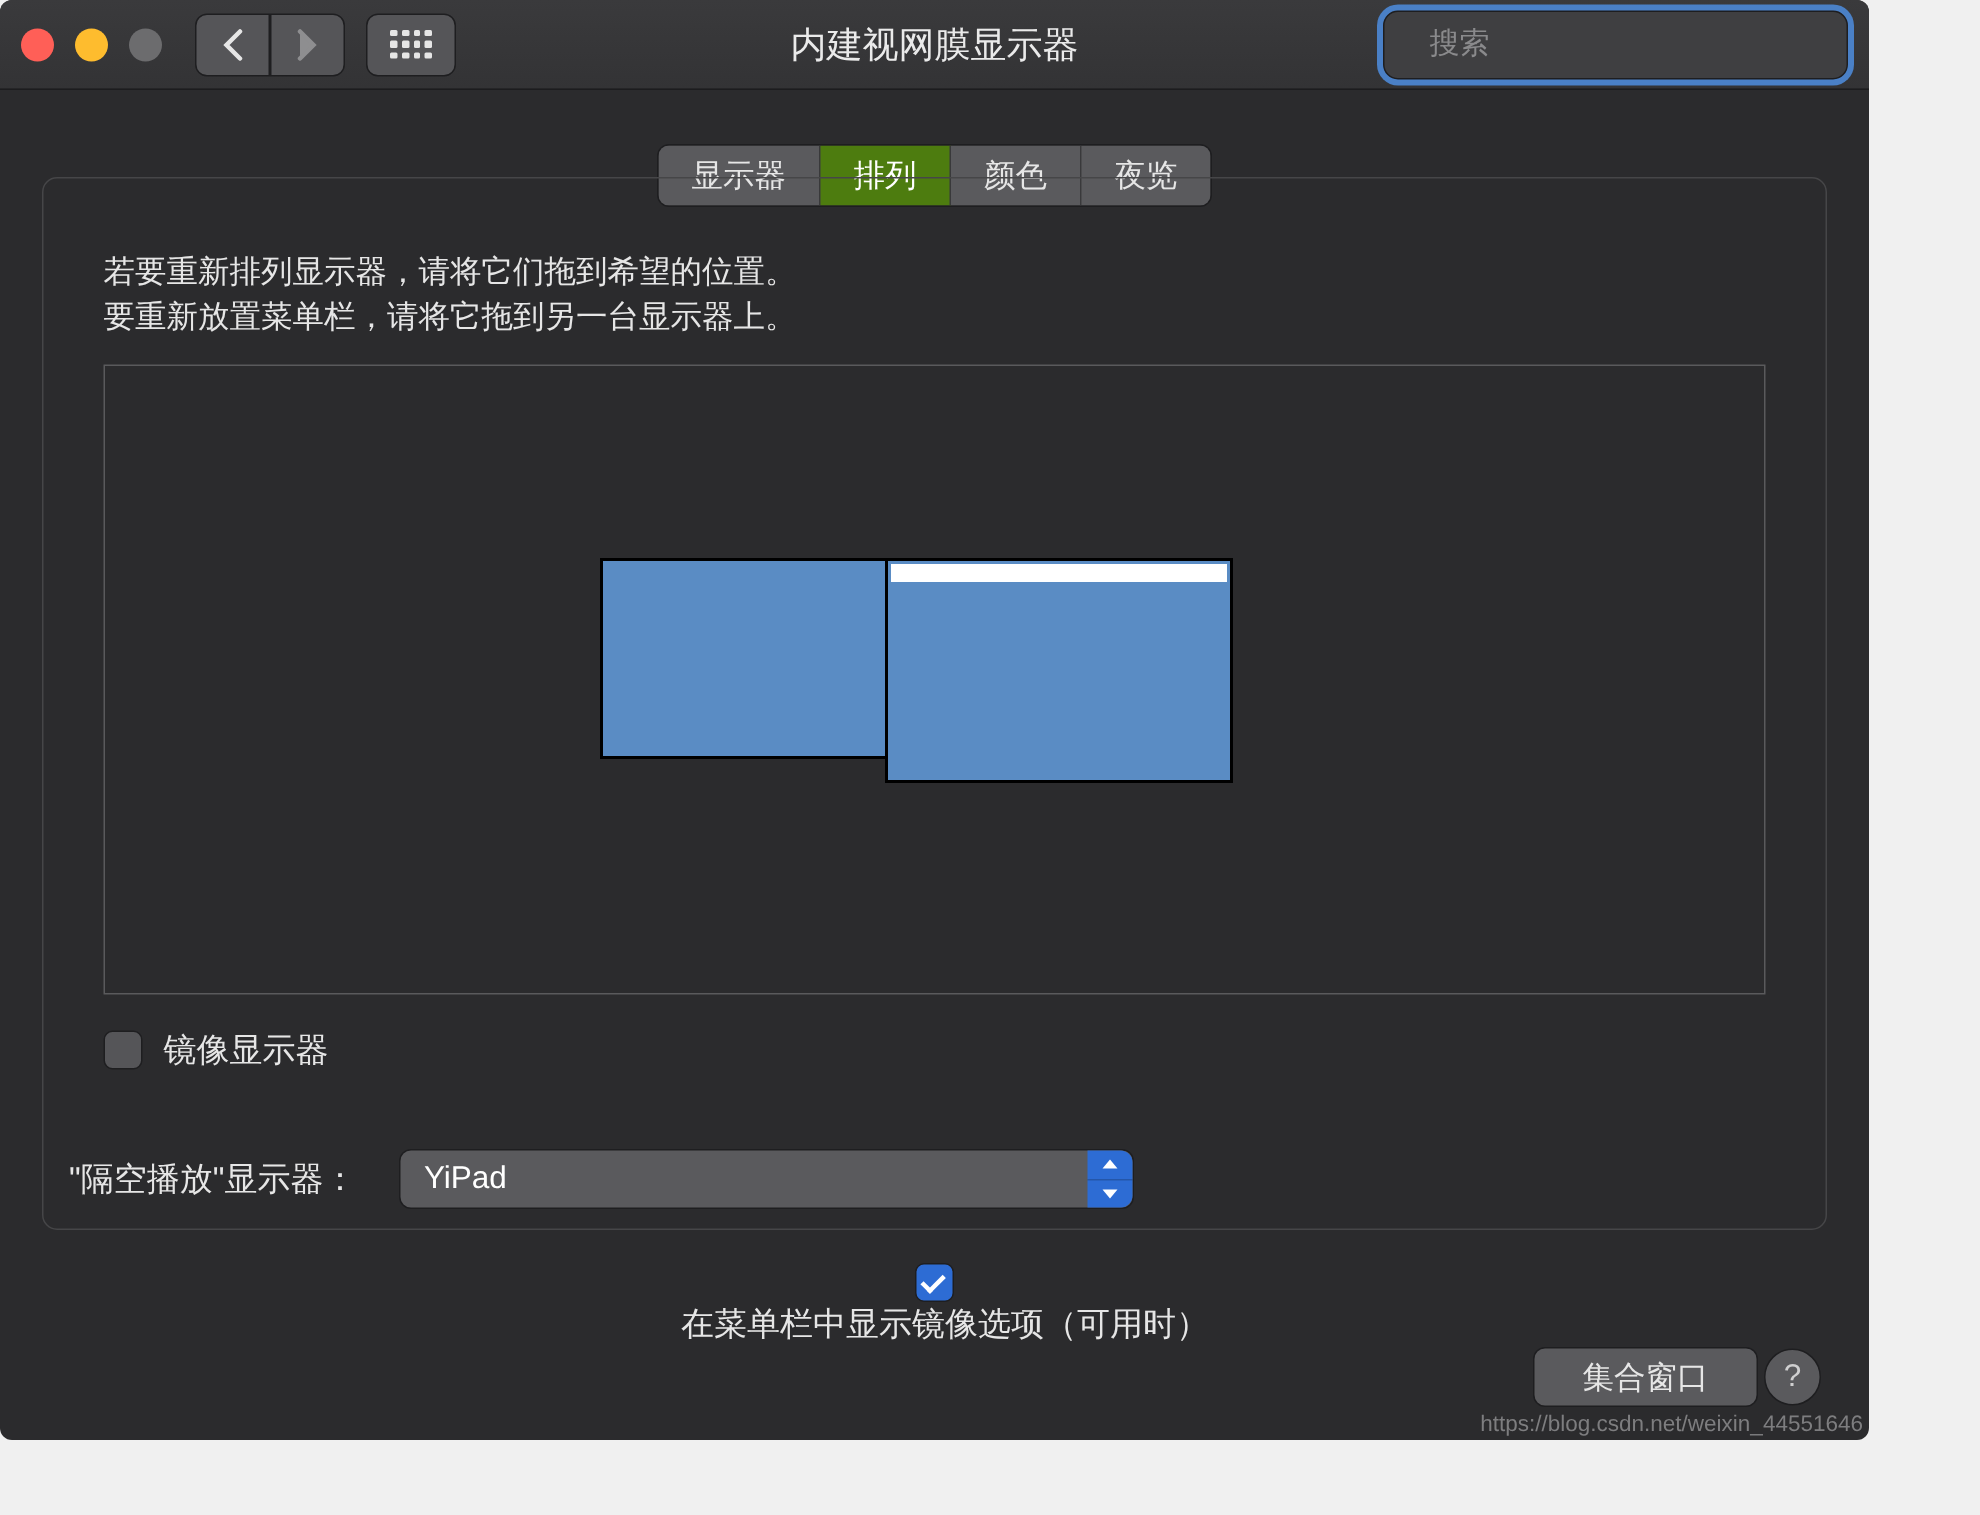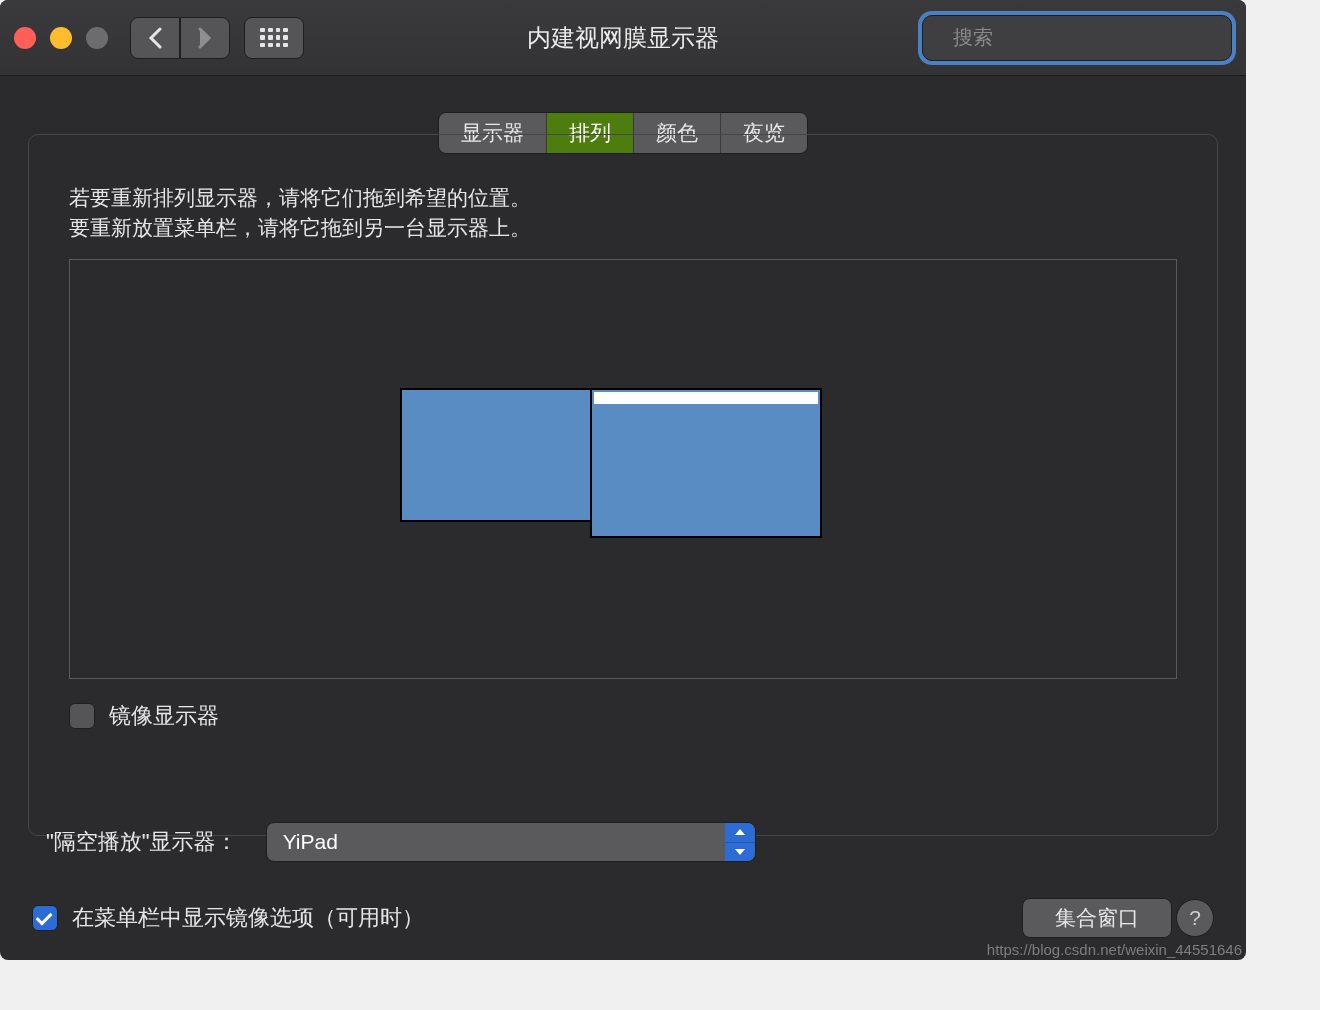--- a/index.html
+++ b/index.html
@@ -6,21 +6,21 @@
   body { width: 1320px; height: 1010px; background: #f0f0f0; }
   .window {
     width: 1246px; height: 960px;
     background: #2b2b2d;
     border-radius: 8px;
     overflow: hidden;
     position: relative;
   }
   
   .titlebar {
-    height: 76px;
+    height: 60px;
     background: linear-gradient(#3a3a3c, #333335);
     display: flex;
     align-items: center;
     padding: 0 14px;
     border-bottom: 1px solid #1c1c1e;
     position: relative;
   }
   .traffic-lights { display: flex; gap: 14px; margin-right: 22px; }
   .dot { width: 22px; height: 22px; border-radius: 50%; }
   .dot.red    { background: #ff5f57; }
@@ -171,21 +171,21 @@
     background:#2d6cd4;
     border-radius: 0 8px 8px 0;
     display:flex; flex-direction:column;
   }
   .stepper div { flex:1; display:flex; align-items:center; justify-content:center; }
   .stepper div:first-child { border-bottom:1px solid rgba(0,0,0,.2); }
   .tri-up   { width:0;height:0;border-left:5px solid transparent;border-right:5px solid transparent;border-bottom:6px solid #fff; }
   .tri-down { width:0;height:0;border-left:5px solid transparent;border-right:5px solid transparent;border-top:6px solid #fff; }
   .bottom-row2 {
     display:flex; align-items:center;
-    color:#e6e6e6; font-size:22px;
+    color:#e6e6e6; font-size:22px;flex-direction:column;
   }
   .bottom-row2 .right-group { margin-left:auto; display:flex; align-items:center; gap:4px; }
   .pill-btn {
     height: 40px;
     padding: 0 32px;
     background:#5a5a5d;
     border:1px solid #1e1e20;
     border-radius: 8px;
     color:#e6e6e6; font-size:21px;
     display:flex; align-items:center;

